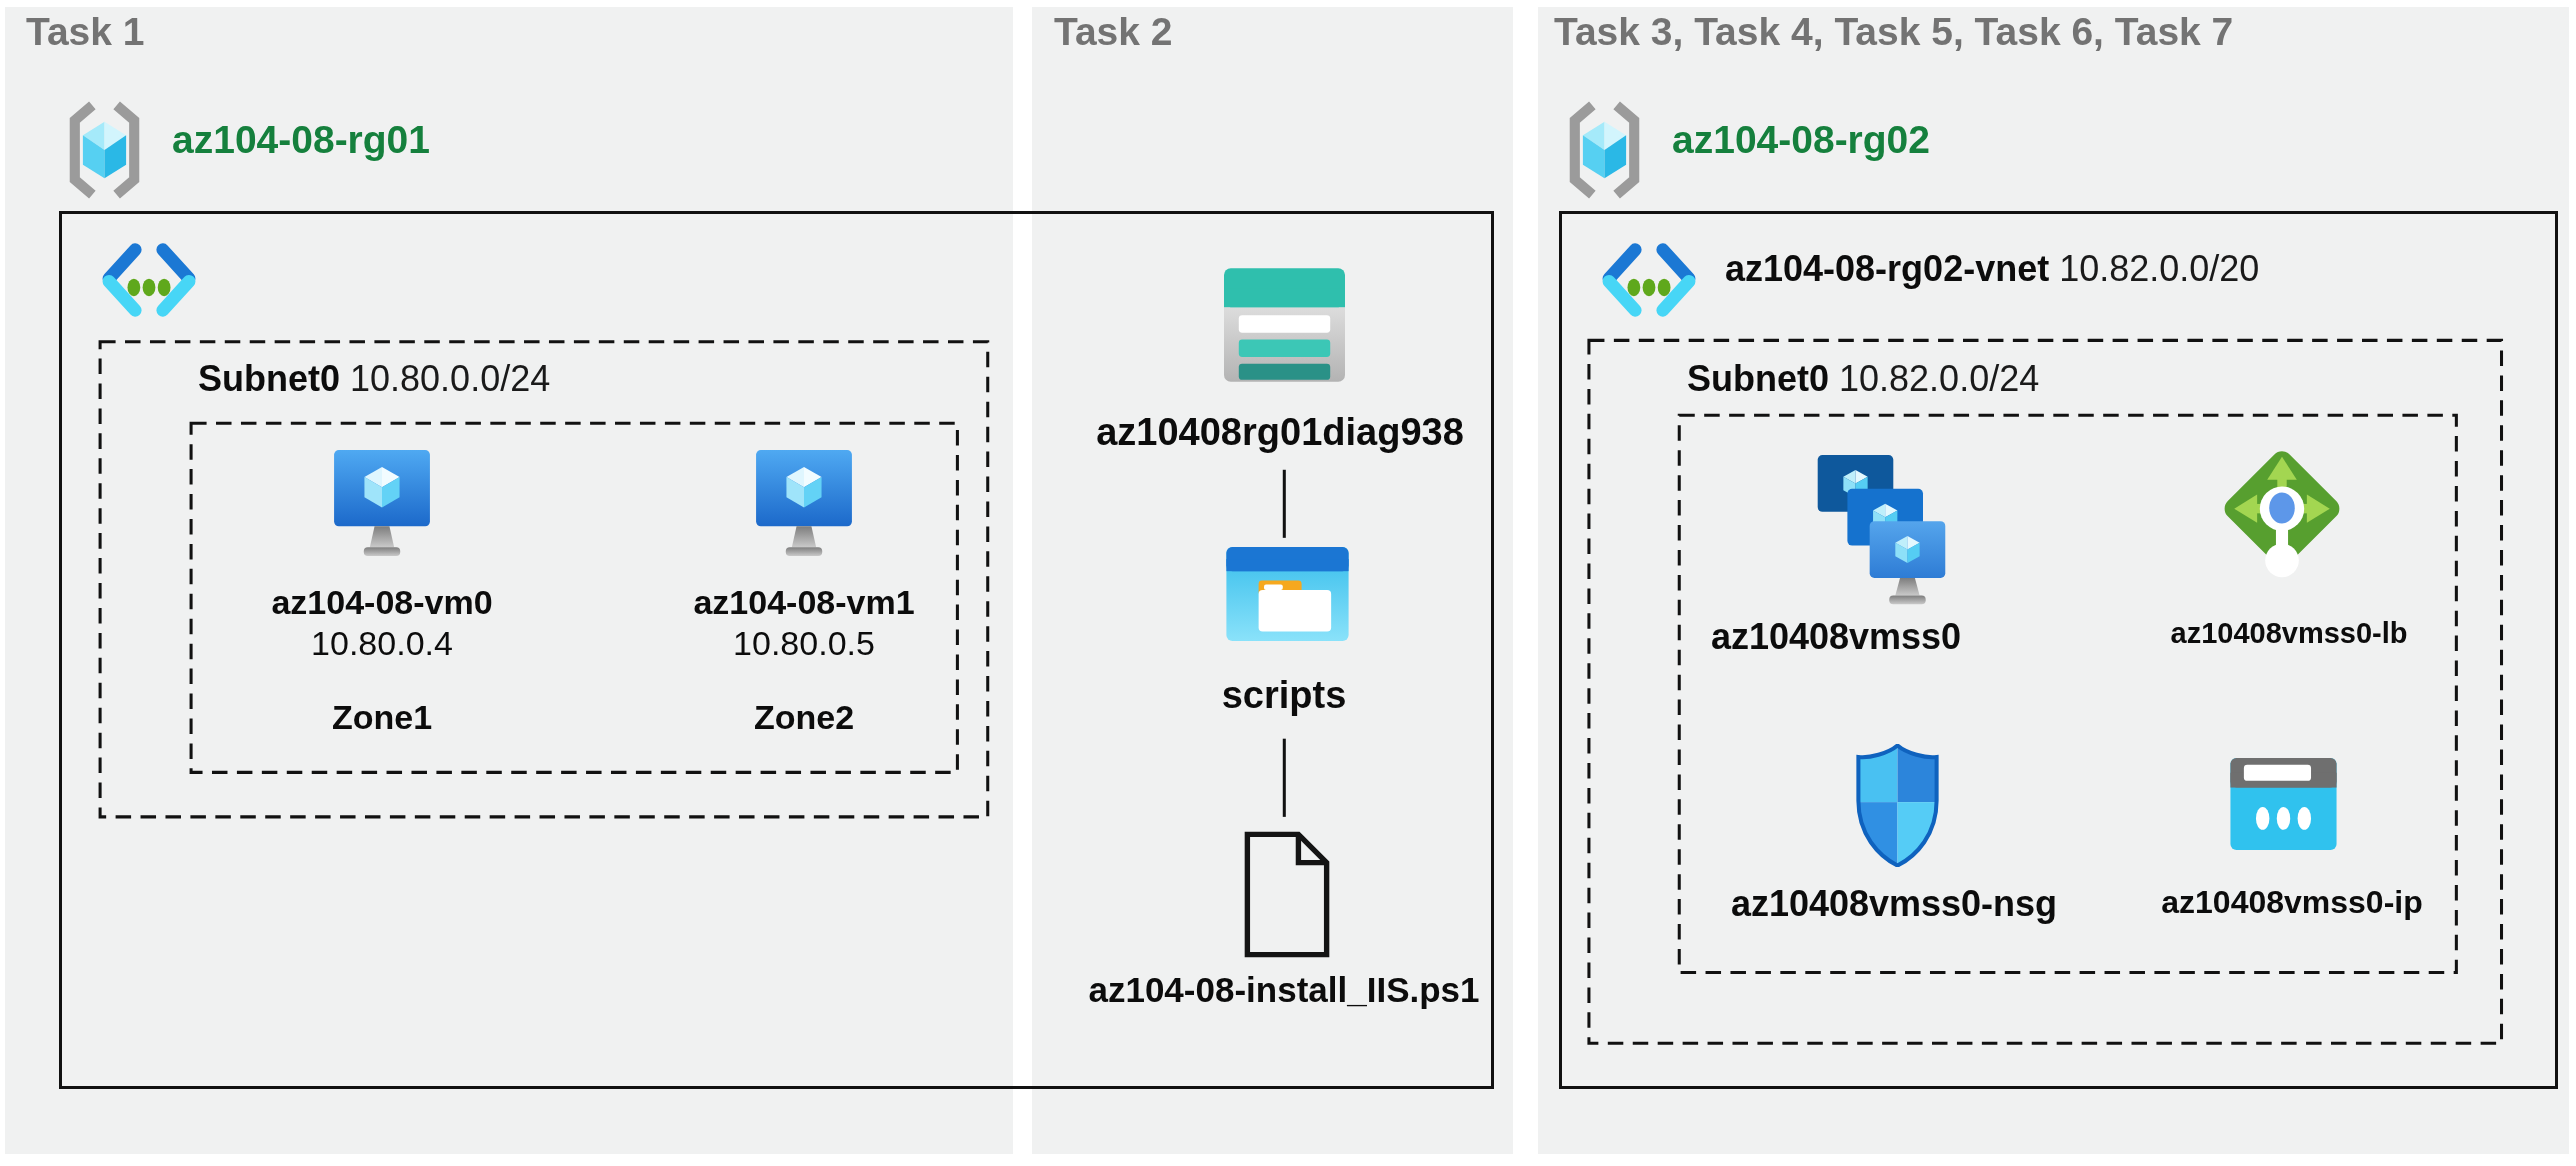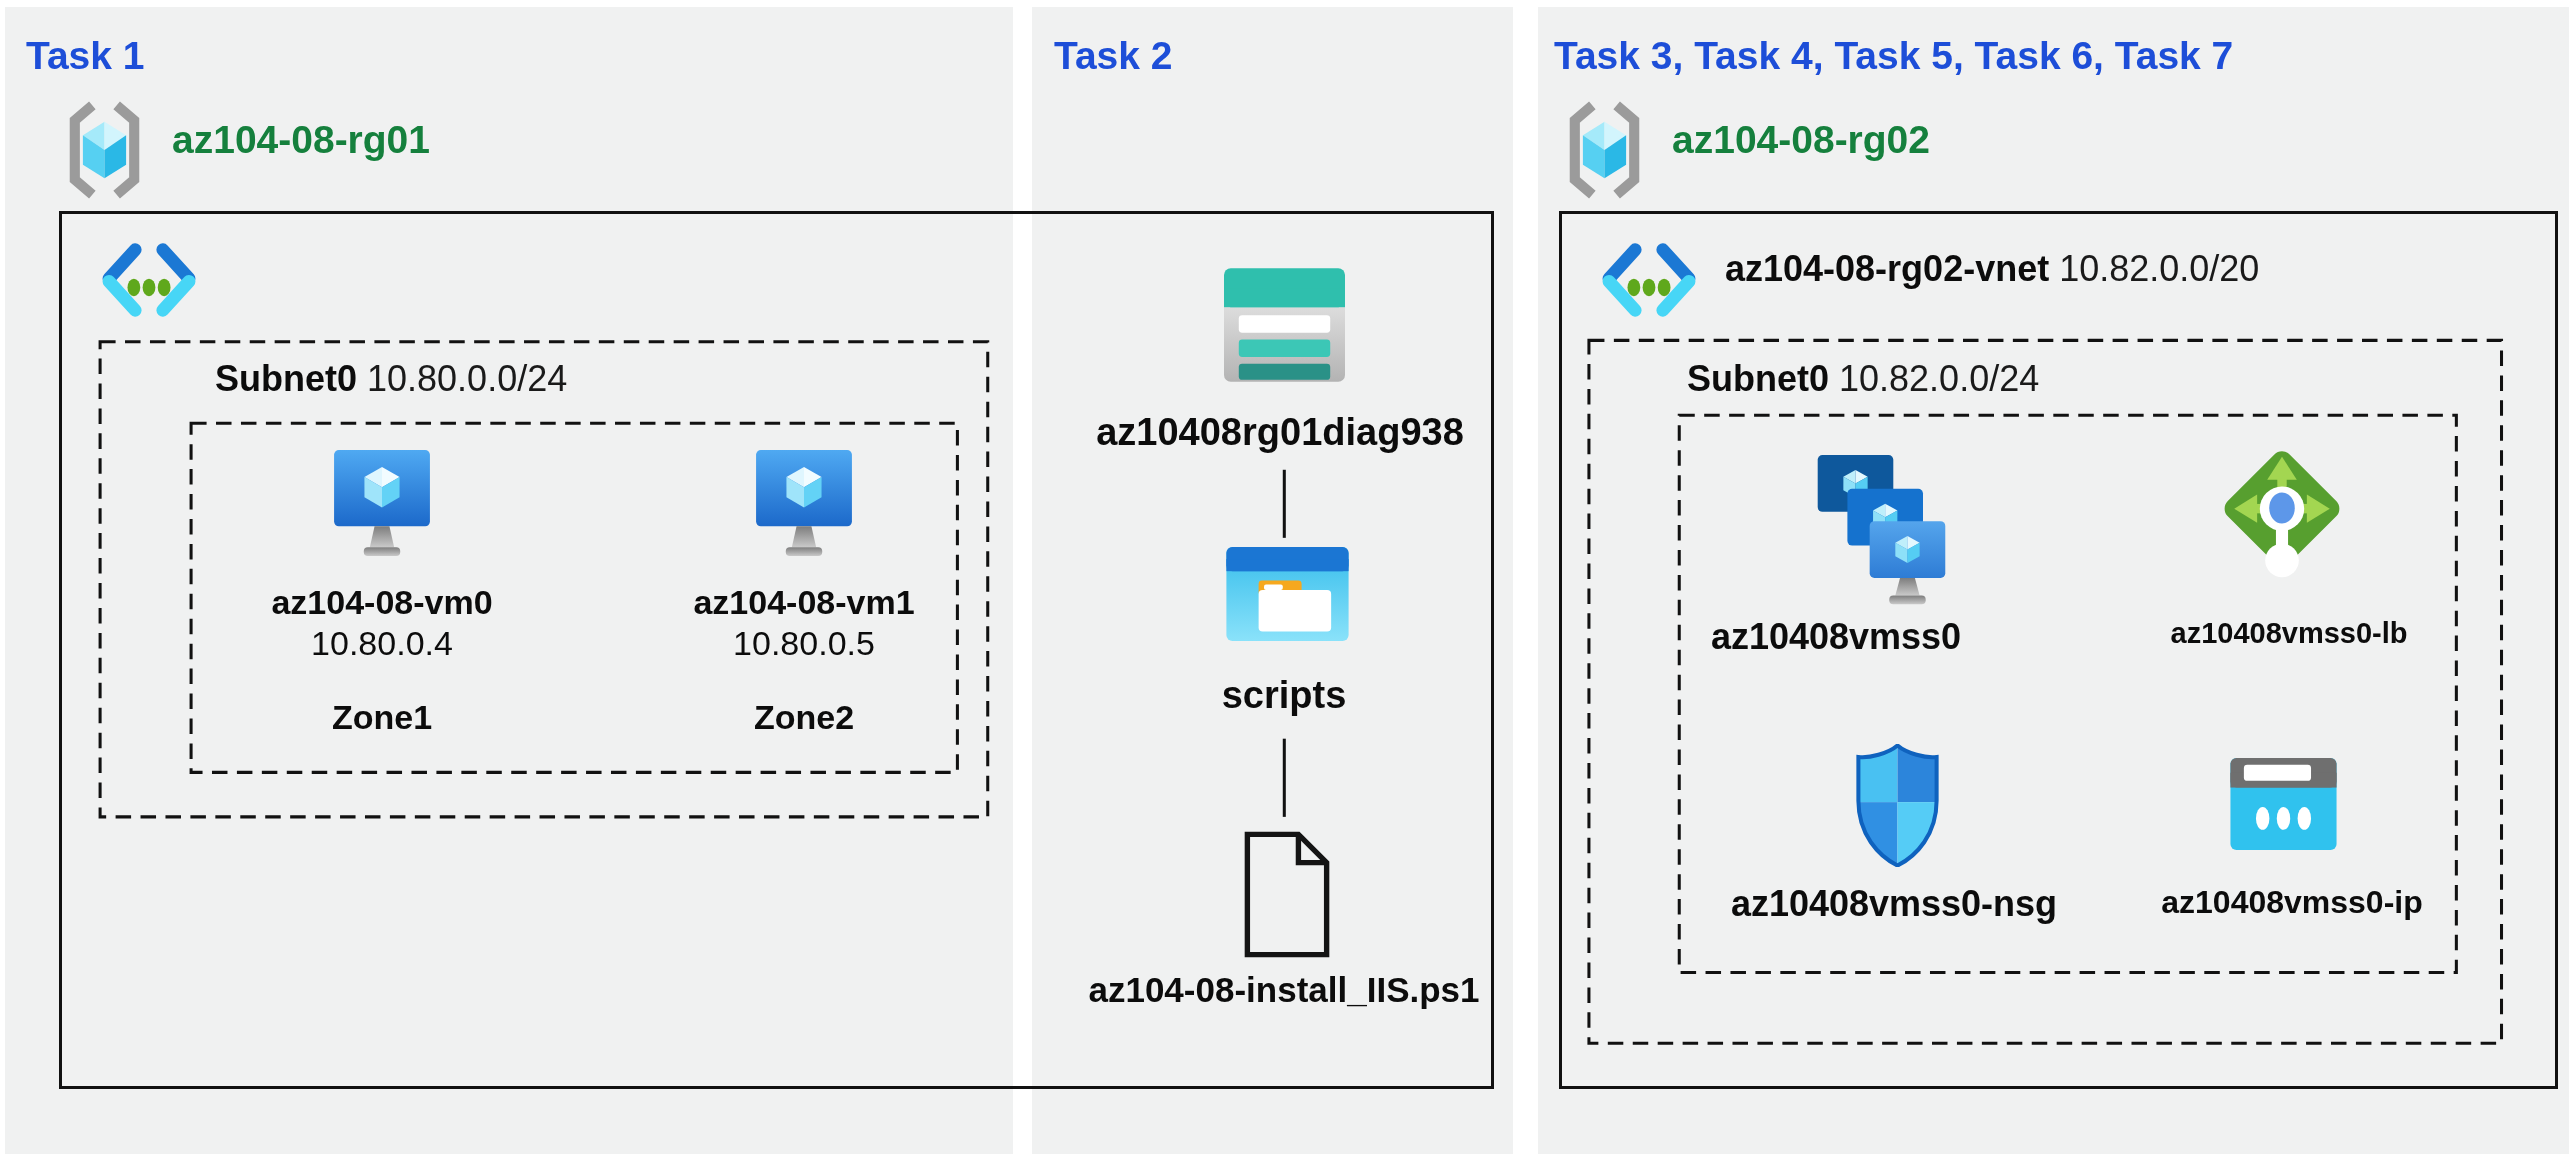--- a/index.html
+++ b/index.html
@@ -1,19 +1,19 @@
 <!DOCTYPE html>
 <html style="font-size:10.8px"><head>
 <meta charset="utf-8">
 <style>
   html,body{margin:0;padding:0;background:#ffffff;}
   #canvas{position:relative;width:2576px;height:1166px;background:#ffffff;
           font-family:"Liberation Sans",sans-serif;overflow:hidden;}
   .panel{position:absolute;top:6.7px;height:1147px;background:#f0f1f1;}
-  .heading{position:absolute;top:36px;font-size:39px;font-weight:bold;color:#1d4ed8;
+  .heading{position:absolute;top:12px;font-size:39px;font-weight:bold;color:#737373;
            line-height:1;white-space:nowrap;}
   .rg-label{position:absolute;font-size:39px;font-weight:bold;color:#15803d;line-height:1;white-space:nowrap;}
   .row-label{position:absolute;font-size:36px;line-height:1;white-space:nowrap;color:#0c0c0c;}
   .row-label .nm{font-weight:bold;}
   .row-label .cidr{font-weight:normal;color:#1a1a1a;}
   .clabel{position:absolute;transform:translateX(-50%);line-height:1;white-space:nowrap;color:#0c0c0c;}
   .b{font-weight:bold;}
   .solid-box{position:absolute;border:3.4px solid #111;box-sizing:border-box;background:transparent;}
   .abs{position:absolute;}
   svg{display:block;}
@@ -79,21 +79,21 @@
   <svg class="abs" style="left:100px;top:243px;" width="98" height="74" viewBox="0 0 145 110">
     <path d="M52 10 L13 53" stroke="#1b78d4" stroke-width="19" stroke-linecap="round" fill="none"></path>
     <path d="M13 57 L52 100" stroke="#47d6f6" stroke-width="19" stroke-linecap="round" fill="none"></path>
     <path d="M93 10 L132 53" stroke="#1b78d4" stroke-width="19" stroke-linecap="round" fill="none"></path>
     <path d="M132 57 L93 100" stroke="#47d6f6" stroke-width="19" stroke-linecap="round" fill="none"></path>
     <ellipse cx="50" cy="66" rx="9.5" ry="13" fill="#5fa81c"></ellipse>
     <ellipse cx="72.5" cy="66" rx="9.5" ry="13" fill="#5fa81c"></ellipse>
     <ellipse cx="95" cy="66" rx="9.5" ry="13" fill="#5fa81c"></ellipse>
   </svg>
 
-  <div class="row-label" style="left:215px;top:361px;">
+  <div class="row-label" style="left:198px;top:361px;">
     <span class="nm">Subnet0 </span>
     <span class="cidr">10.80.0.0/24</span>
   </div>
 
   <svg class="abs" style="left:334px;top:450px;" width="96" height="108" viewBox="0 0 142 160">
     <rect x="0" y="0" width="142" height="113" rx="7" fill="url(#monG)"></rect>
     <polygon points="71,25 45,40 71,55" fill="#dff6fe"></polygon>
     <polygon points="71,25 97,40 71,55" fill="#f2fcff"></polygon>
     <polygon points="45,40 71,55 71,85 45,70" fill="#9fe4fa"></polygon>
     <polygon points="97,40 71,55 71,85 97,70" fill="#63d2f6"></polygon>

